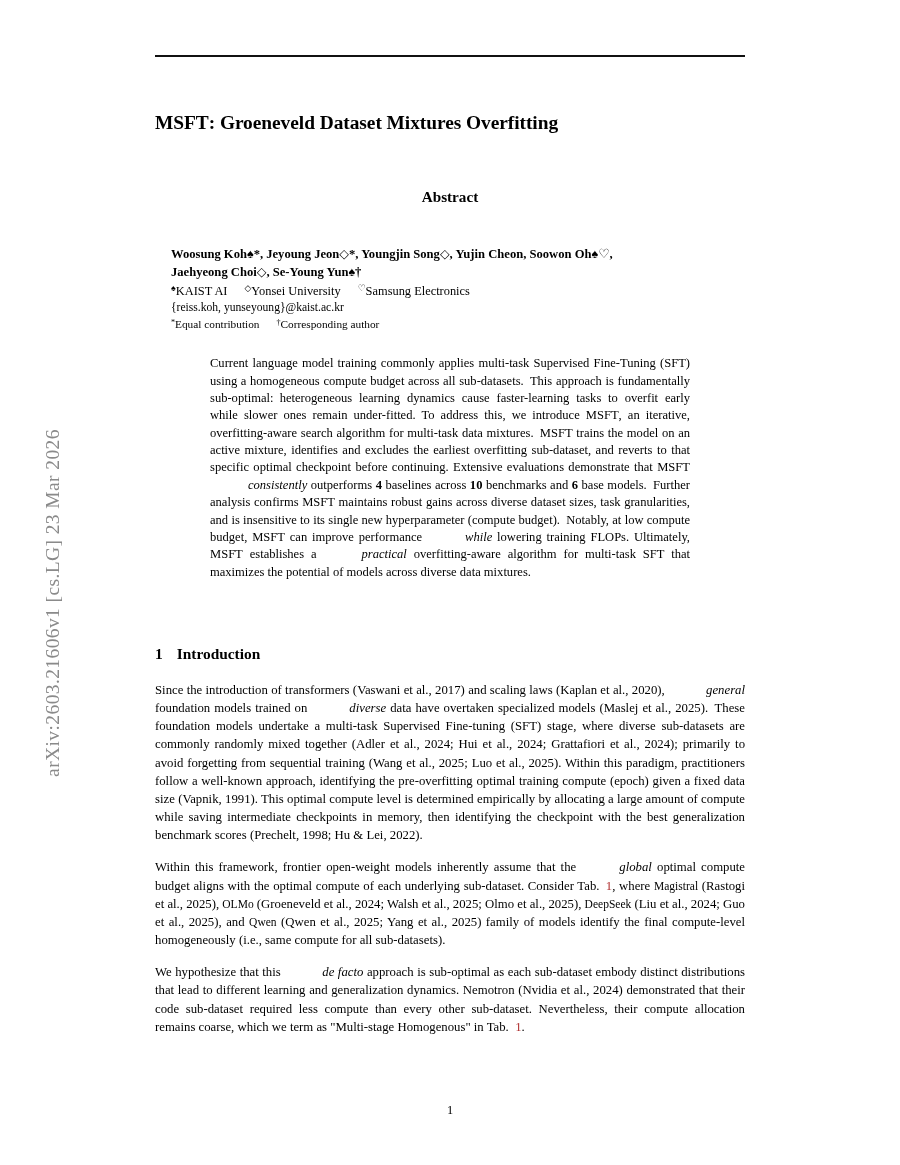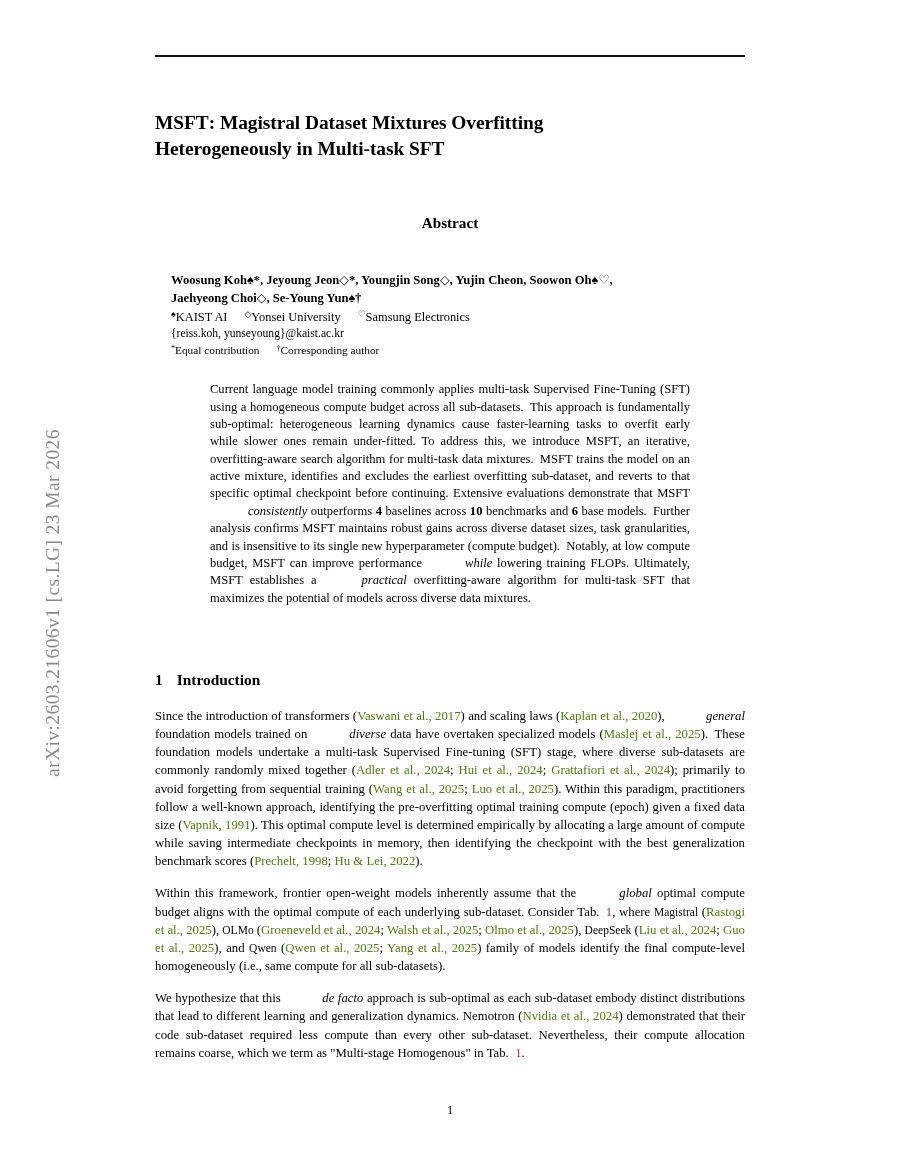--- a/index.html
+++ b/index.html
@@ -121,21 +121,21 @@
   .para {
     margin-top: 14px;
     font-size: 12.75px;
     line-height: 1.425;
     text-align: justify;
     text-justify: inter-word;
     hyphens: manual;
   }
   .para.first { margin-top: 18px; }
 
-  .cite { color: #4d7c0f; }
+  .cite { color: #000000; }
   .ref-red { color: #b03131; }
   .mono {
     font-family: Liberation Serif, serif;
     font-size: 0.905em;
   }
   i, em { font-style: italic; margin-left: 38px; }
   b, strong { font-weight: bold; }
 
   
   #page-number {
@@ -152,22 +152,21 @@
 
 <div id="page">
 
   <div id="arxiv-stamp">arXiv:2603.21606v1  [cs.LG]  23 Mar 2026</div>
 
   <div id="content">
 
     <div id="top-rule"></div>
 
     <h1 id="title">
-      <span class="sc">MSFT</span><span>: Magistral Dataset Mixtures Overfitting</span><br>
-      <span>Heterogeneously in Multi-task SFT</span>
+      <span class="sc">MSFT</span><span>: Groeneveld Dataset Mixtures Overfitting</span><br>
     </h1>
 
     <div id="abstract-head">Abstract</div>
 
     <div id="author-block">
       <div class="author-names">Woosung Koh♠*, Jeyoung Jeon◇*, Youngjin Song◇, Yujin Cheon, Soowon Oh♠♡,</div>
       <div class="author-names">Jaehyeong Choi◇, Se-Young Yun♠†</div>
       <div class="affil-line">
         <span><sup class="sym">♠</sup><span>KAIST AI</span></span><span class="affil-gap"></span><span><sup class="sym">◇</sup><span>Yonsei University</span></span><span class="affil-gap"></span><span><sup class="sym">♡</sup><span>Samsung Electronics</span></span>
       </div>

